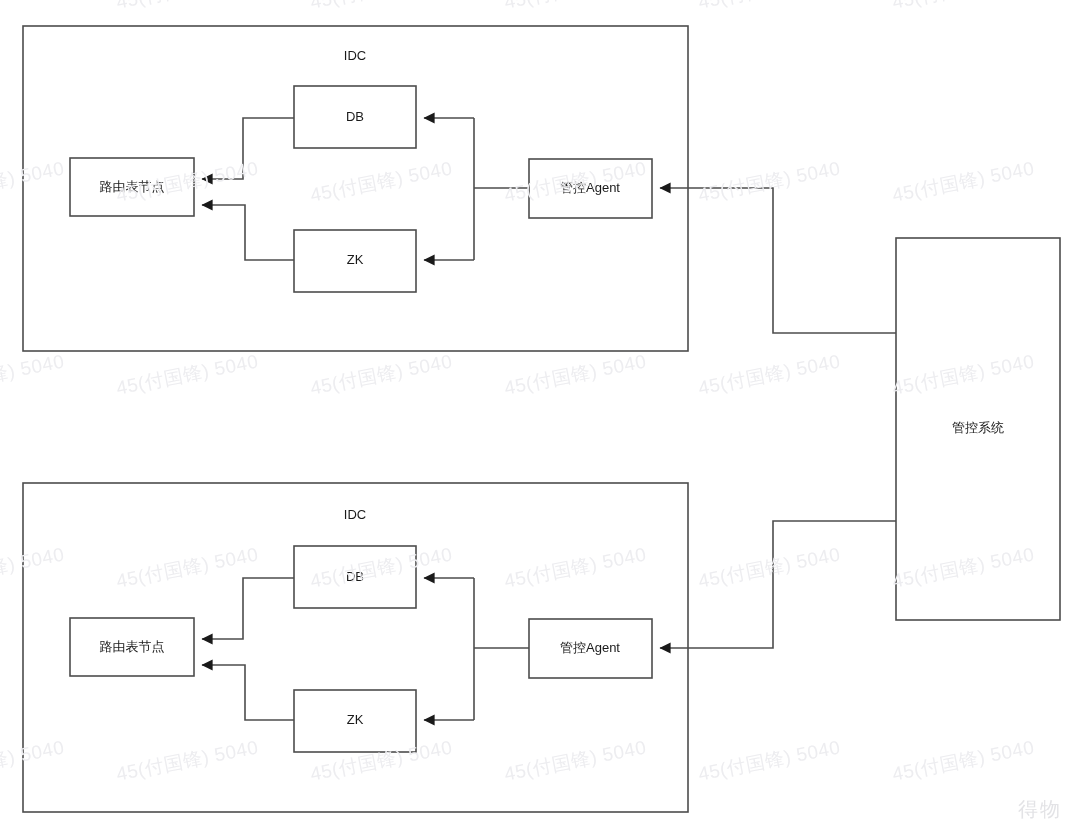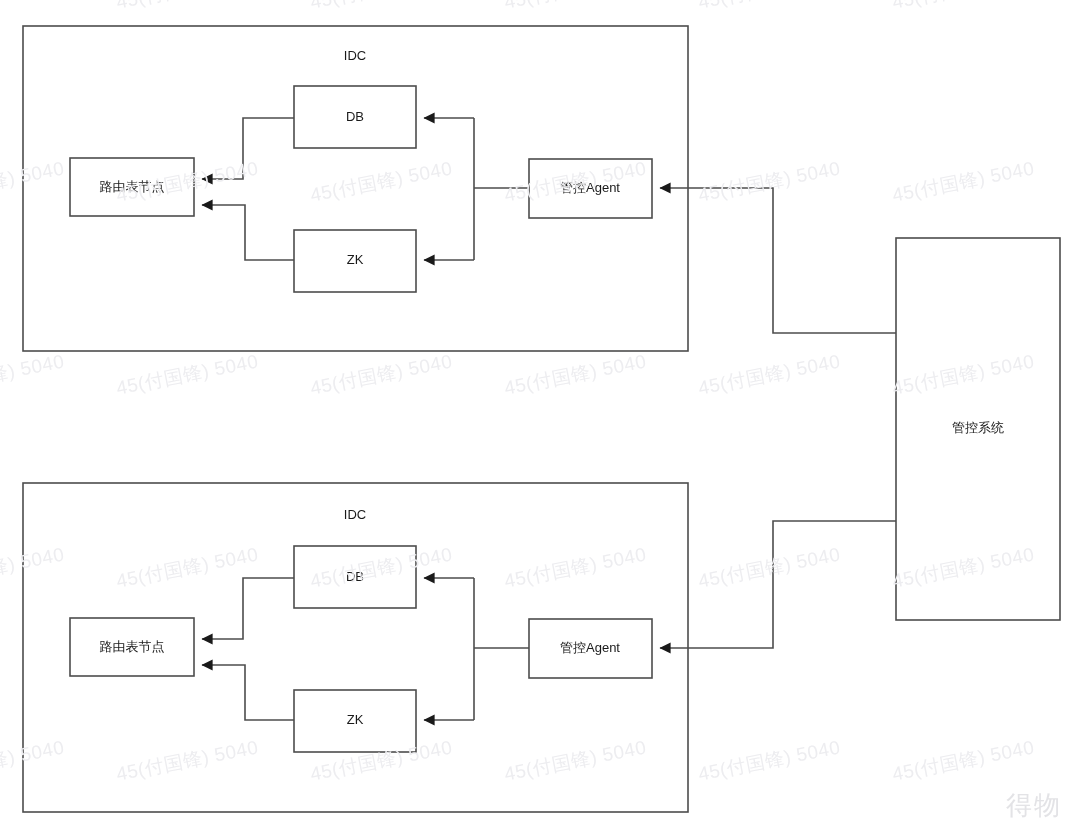--- a/index.html
+++ b/index.html
@@ -22,21 +22,21 @@
     font-family:"Liberation Sans","DejaVu Sans",sans-serif;
     white-space:nowrap;
     transform:rotate(-11deg);
     transform-origin:left top;
     letter-spacing:0.5px;
   }
   .brand{
     position:absolute;
     right:18px;bottom:10px;
     color:#e3e3e6;
-    font-size:26px;
+    font-size:20px;
     font-family:"Liberation Serif","DejaVu Serif",serif;
     letter-spacing:2px;
     z-index:3;
     margin-top:48px;
   }
   svg{display:block;}
   .node-rect{fill:#ffffff;stroke:#4d4d4d;stroke-width:1.6;}
   .group-rect{fill:#ffffff;stroke:#4d4d4d;stroke-width:1.6;}
   .edge{fill:none;stroke:#4d4d4d;stroke-width:1.6;}
   .lbl{font-family:"Liberation Sans","DejaVu Sans",sans-serif;font-size:13px;fill:#1a1a1a;text-anchor:middle;dominant-baseline:middle;}

